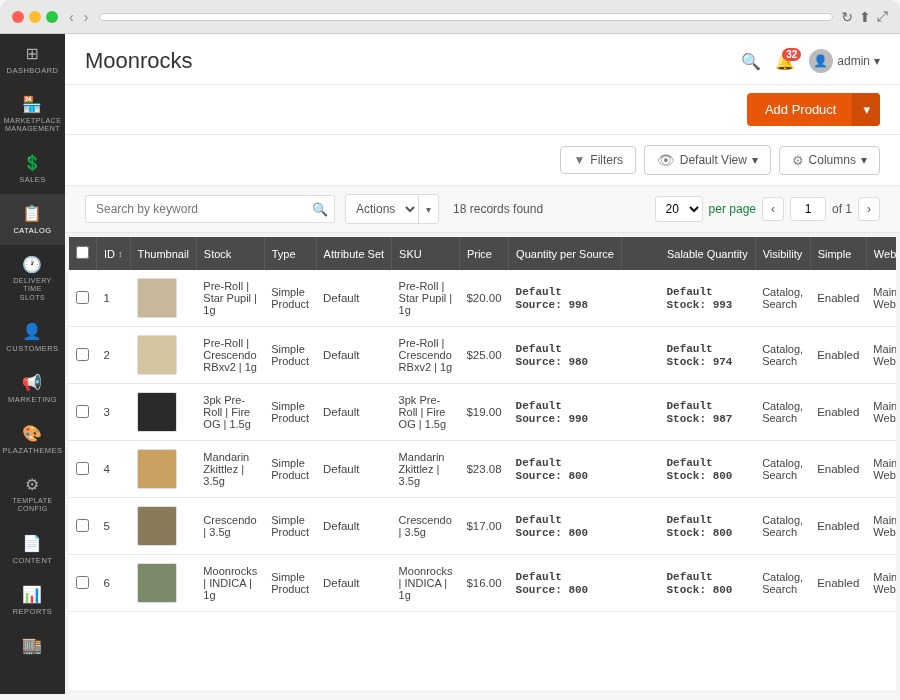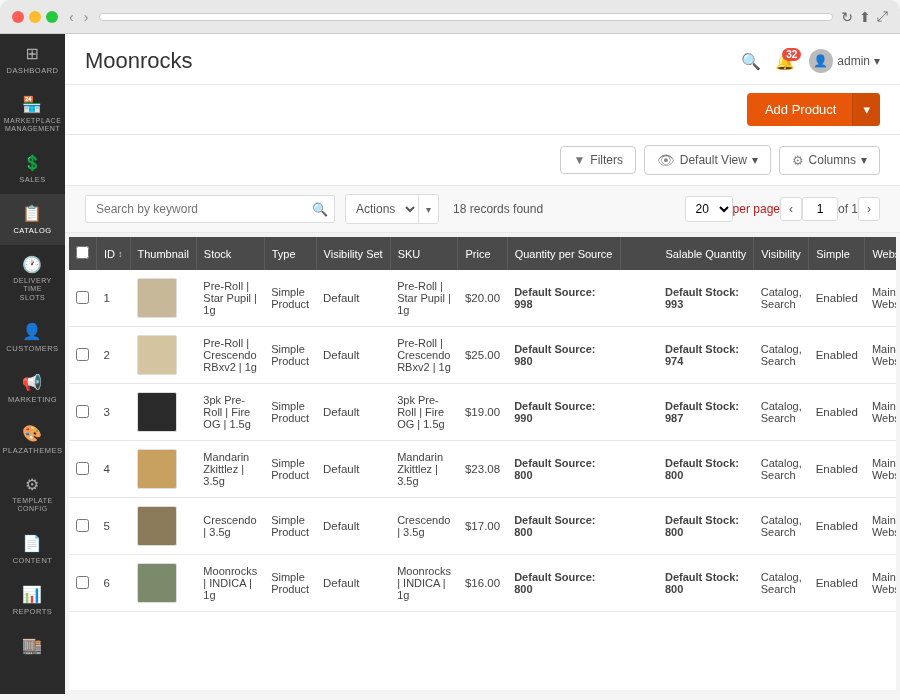--- a/index.html
+++ b/index.html
@@ -57,21 +57,21 @@
     .default-view-btn { background: white; border: 1px solid #ccc; padding: 6px 12px; border-radius: 4px; font-size: 12px; cursor: pointer; display: flex; align-items: center; gap: 5px; color: #555; }
     .columns-btn { background: white; border: 1px solid #ccc; padding: 6px 12px; border-radius: 4px; font-size: 12px; cursor: pointer; display: flex; align-items: center; gap: 5px; color: #555; }
 
     
     .search-actions-bar { background: #f8f8f8; padding: 8px 20px; display: flex; align-items: center; gap: 10px; border-bottom: 1px solid #e8e8e8; }
     .search-box { position: relative; flex: 0 0 250px; }
     .search-input { width: 100%; border: 1px solid #ddd; padding: 6px 30px 6px 10px; border-radius: 2px; font-size: 12px; color: #888; background: white; }
     .search-submit { position: absolute; right: 6px; top: 50%; transform: translateY(-50%); background: none; border: none; color: #888; cursor: pointer; font-size: 13px; }
     .actions-dropdown { border: none; background: transparent; font-size: 12px; color: #555; cursor: pointer; outline: none; }
     .records-count { font-size: 12px; color: #555; margin-left: 4px; }
-    .pagination { margin-left: auto; display: flex; align-items: center; }
+    .pagination { margin-left: auto; display: flex; align-items: center; gap: 6px; }
     .per-page-select { border: 1px solid #ddd; padding: 4px 6px; border-radius: 3px; background: white; font-size: 12px; }
     .page-nav-btn { border: 1px solid #ddd; background: white; padding: 4px 8px; border-radius: 3px; cursor: pointer; color: #555; font-size: 12px; }
     .page-input { border: 1px solid #ddd; width: 36px; text-align: center; padding: 4px; border-radius: 3px; font-size: 12px; }
     .of-total { font-size: 12px; color: #555; }
 
     
     .table-container { flex: 1; overflow-y: auto; background: white; margin: 4px; }
     table { width: 100%; border-collapse: collapse; font-size: 11.5px; }
     thead tr { background: #4a4a4a; color: white; }
     thead th { padding: 9px 7px; text-align: left; font-weight: 500; font-size: 11px; white-space: nowrap; border-right: 1px solid #5a5a5a; }
@@ -88,21 +88,21 @@
     .price-col { width: 50px; }
     .qty-col { width: 75px; }
     .salable-col { width: 75px; padding-left: 45px; }
     .visibility-col { width: 75px; }
     .status-col { width: 60px; }
     .websites-col { width: 70px; }
     .action-col { width: 40px; }
     .sort-icon { font-size: 9px; color: #ccc; }
     .product-thumb { width: 40px; height: 40px; background: #f0f0f0; border: 1px solid #ddd; border-radius: 2px; object-fit: cover; display: flex; align-items: center; justify-content: center; overflow: hidden; }
     .edit-link { color: #1a6faf; text-decoration: none; cursor: pointer; }
-    .qty-bold { font-weight: 600; }
+    .qty-bold { font-weight: 600; font-family: Liberation Mono, monospace; }
     .col-header { display: flex; align-items: center; gap: 3px; }
 
     
     .table-container::-webkit-scrollbar { width: 6px; }
     .table-container::-webkit-scrollbar-track { background: #f1f1f1; }
     .table-container::-webkit-scrollbar-thumb { background: #ccc; border-radius: 3px; }
 
     .select-wrapper { display: flex; align-items: center; border: 1px solid #ddd; border-radius: 3px; background: white; }
     .select-wrapper select { border: none; outline: none; padding: 1px 6px; font-size: 12px; background: transparent; }
     .select-divider { width: 1px; background: #ddd; height: 28px; }
@@ -244,42 +244,42 @@
           <option>Actions</option>
         </select>
         <div class="select-divider"></div>
         <span class="select-arrow">▾</span>
       </div>
       <span class="records-count">18 records found</span>
       <div class="pagination">
         <select class="per-page-select">
           <option>20</option>
         </select>
-        <span style="font-size:12px;color:#b91c1c;">per page</span>
+        <span style="font-size:12px;color:#15803d;">per page</span>
         <button class="page-nav-btn">‹</button>
         <input class="page-input" type="text" value="1" style="">
         <span class="of-total">of 1</span>
         <button class="page-nav-btn">›</button>
       </div>
     </div>
 
     <div class="table-container">
       <table>
         <thead>
           <tr>
             <th class="checkbox-col">
               <input type="checkbox" style="">
             </th>
             <th class="id-col">
               <div class="col-header">ID <span class="sort-icon">↕</span></div>
             </th>
             <th class="thumb-col">Thumbnail</th>
             <th class="name-col">Stock</th>
             <th class="type-col">Type</th>
-            <th class="attr-col">Visibility Set</th>
+            <th class="attr-col">Attribute Set</th>
             <th class="sku-col">SKU</th>
             <th class="price-col">Price</th>
             <th class="qty-col">Quantity per Source</th>
             <th class="salable-col">Salable Quantity</th>
             <th class="visibility-col">Visibility</th>
             <th class="status-col">Simple</th>
             <th class="websites-col">Websites</th>
             <th class="action-col">Action</th>
           </tr>
         </thead>

